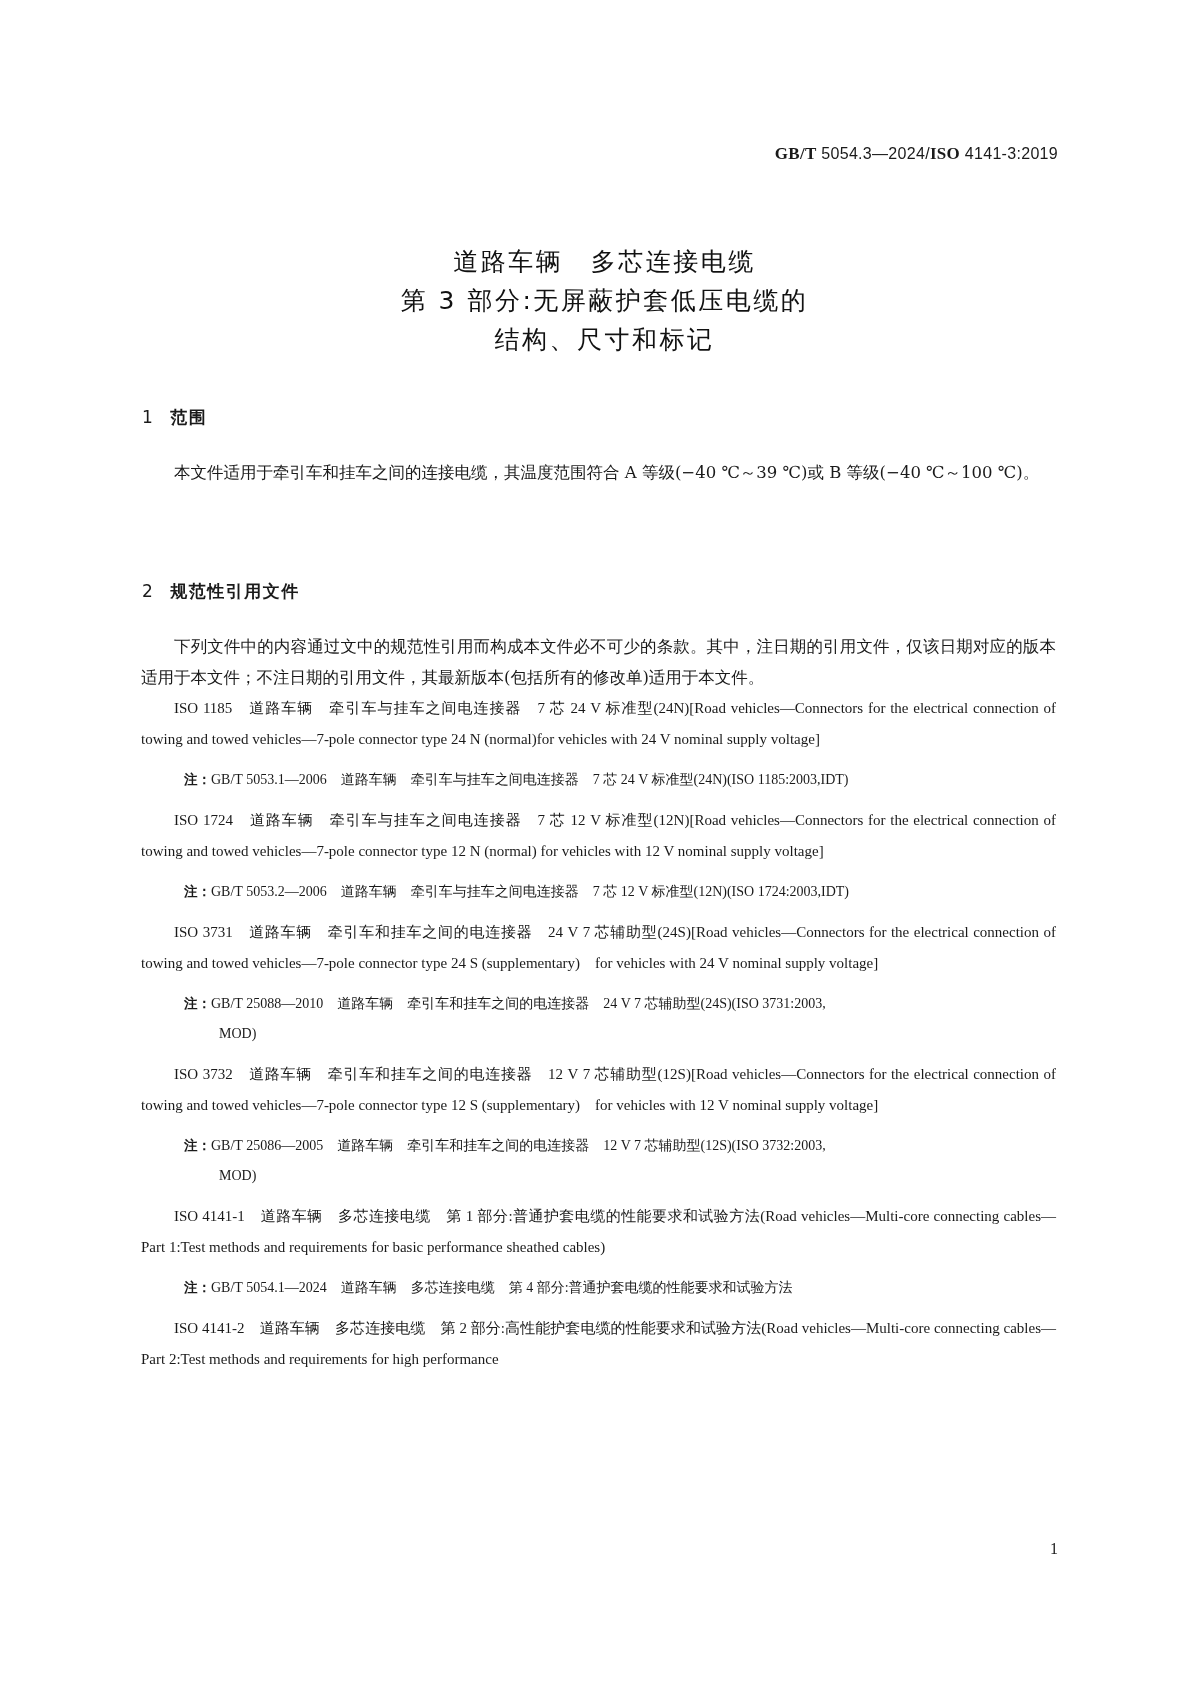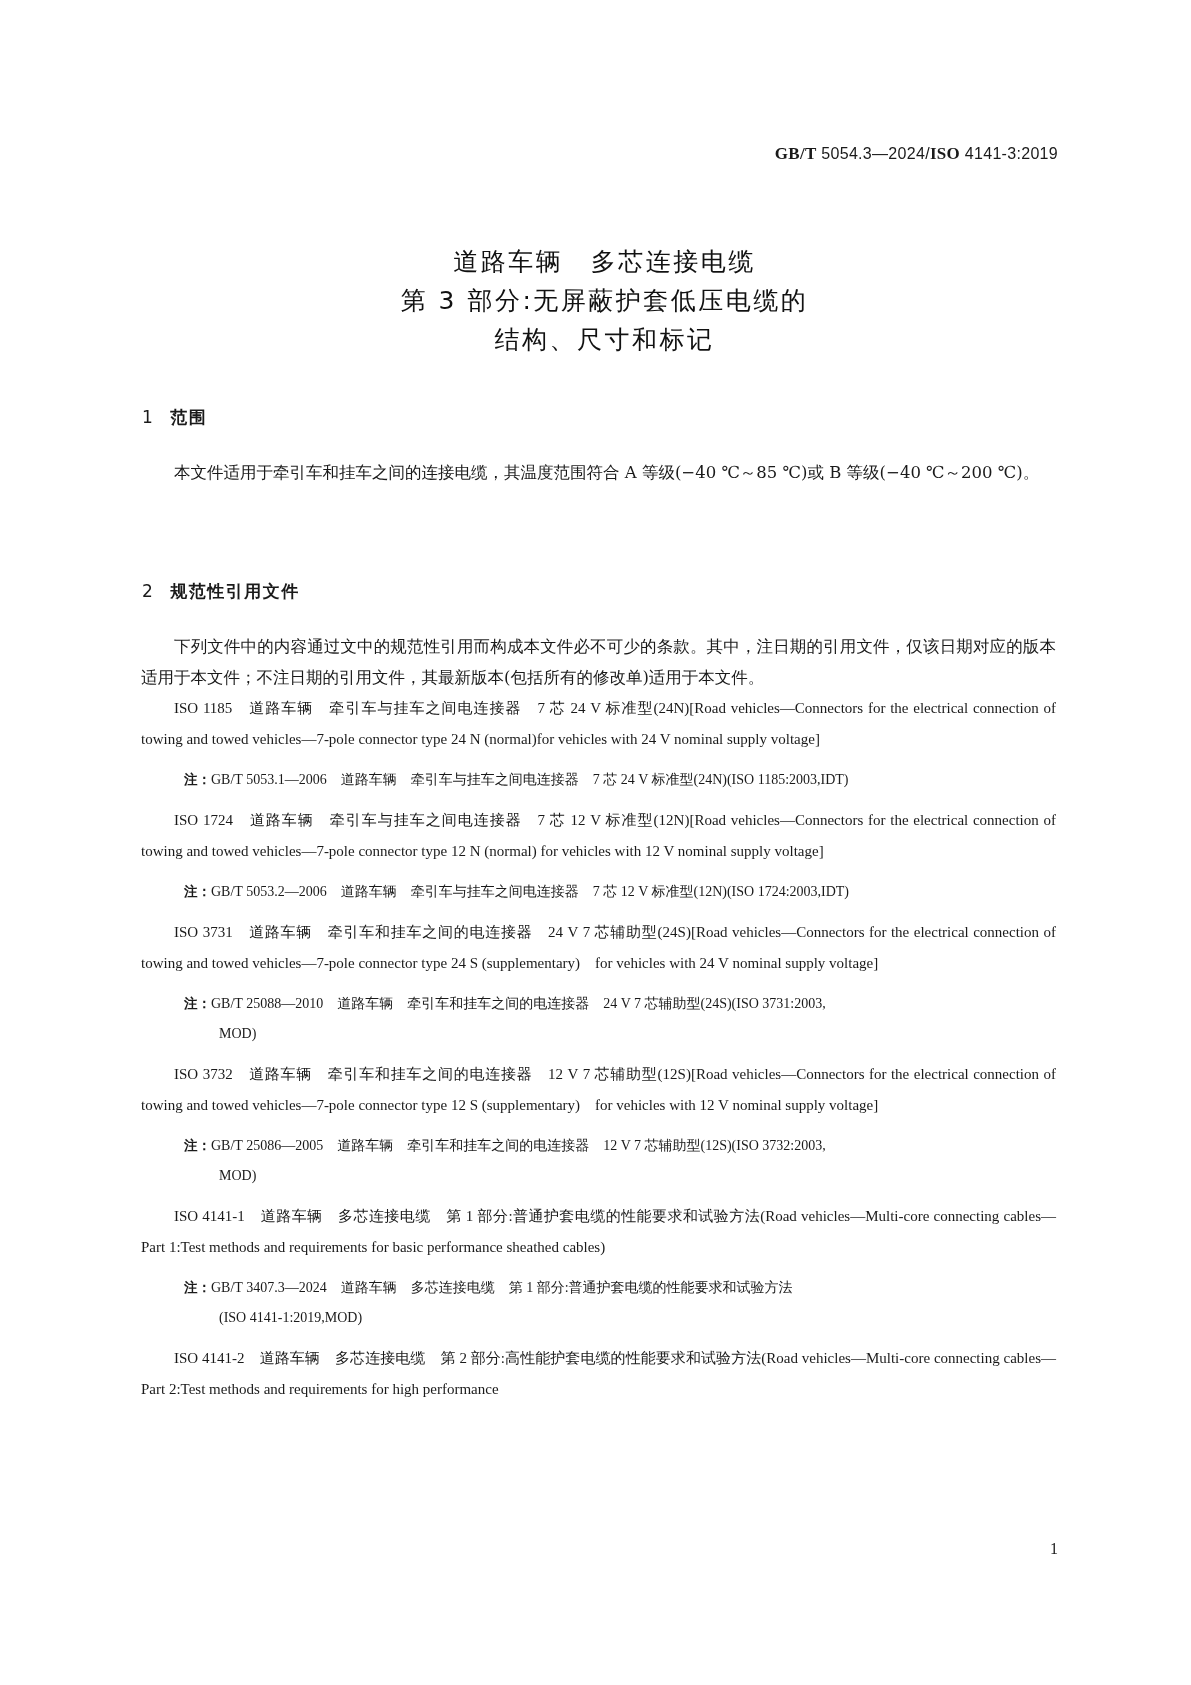--- a/index.html
+++ b/index.html
@@ -57,21 +57,21 @@
 <div class="title">
   <div>道路车辆　多芯连接电缆</div>
   <div>第 3 部分:无屏蔽护套低压电缆的</div>
   <div>结构、尺寸和标记</div>
 </div>
 
 <div class="section-heading" style="top:406px;">
   <span class="num">1</span><span>范围</span>
 </div>
 <div class="body" style="top:458px;">
-  <p class="p">本文件适用于牵引车和挂车之间的连接电缆，其温度范围符合 A 等级(−40 ℃～85 ℃)或 B 等级(−40 ℃～200 ℃)。</p>
+  <p class="p">本文件适用于牵引车和挂车之间的连接电缆，其温度范围符合 A 等级(−40 ℃～39 ℃)或 B 等级(−40 ℃～100 ℃)。</p>
 </div>
 
 <div class="section-heading" style="top:580px;">
   <span class="num">2</span><span>规范性引用文件</span>
 </div>
 <div class="body" style="top:632px;">
   <p class="p">下列文件中的内容通过文中的规范性引用而构成本文件必不可少的条款。其中，注日期的引用文件，仅该日期对应的版本适用于本文件；不注日期的引用文件，其最新版本(包括所有的修改单)适用于本文件。</p>
 
   <p class="p ref">ISO 1185　道路车辆　牵引车与挂车之间电连接器　7 芯 24 V 标准型(24N)[Road vehicles—Connectors for the electrical connection of towing and towed vehicles—7-pole connector type 24 N (normal)for vehicles with 24 V nominal supply voltage]</p>
   <p class="note"><span class="lbl">注：</span><span>GB/T 5053.1—2006　道路车辆　牵引车与挂车之间电连接器　7 芯 24 V 标准型(24N)(ISO 1185:2003,IDT)</span></p>
@@ -79,18 +79,18 @@
   <p class="p ref">ISO 1724　道路车辆　牵引车与挂车之间电连接器　7 芯 12 V 标准型(12N)[Road vehicles—Connectors for the electrical connection of towing and towed vehicles—7-pole connector type 12 N (normal) for vehicles with 12 V nominal supply voltage]</p>
   <p class="note"><span class="lbl">注：</span><span>GB/T 5053.2—2006　道路车辆　牵引车与挂车之间电连接器　7 芯 12 V 标准型(12N)(ISO 1724:2003,IDT)</span></p>
 
   <p class="p ref">ISO 3731　道路车辆　牵引车和挂车之间的电连接器　24 V 7 芯辅助型(24S)[Road vehicles—Connectors for the electrical connection of towing and towed vehicles—7-pole connector type 24 S (supplementary)　for vehicles with 24 V nominal supply voltage]</p>
   <p class="note"><span class="lbl">注：</span><span>GB/T 25088—2010　道路车辆　牵引车和挂车之间的电连接器　24 V 7 芯辅助型(24S)(ISO 3731:2003,</span><span class="cont">MOD)</span></p>
 
   <p class="p ref">ISO 3732　道路车辆　牵引车和挂车之间的电连接器　12 V 7 芯辅助型(12S)[Road vehicles—Connectors for the electrical connection of towing and towed vehicles—7-pole connector type 12 S (supplementary)　for vehicles with 12 V nominal supply voltage]</p>
   <p class="note"><span class="lbl">注：</span><span>GB/T 25086—2005　道路车辆　牵引车和挂车之间的电连接器　12 V 7 芯辅助型(12S)(ISO 3732:2003,</span><span class="cont">MOD)</span></p>
 
   <p class="p ref">ISO 4141-1　道路车辆　多芯连接电缆　第 1 部分:普通护套电缆的性能要求和试验方法(Road vehicles—Multi-core connecting cables—Part 1:Test methods and requirements for basic performance sheathed cables)</p>
-  <p class="note"><span class="lbl">注：</span><span>GB/T 3407.3—2024　道路车辆　多芯连接电缆　第 1 部分:普通护套电缆的性能要求和试验方法</span><span class="cont">(ISO 4141-1:2019,MOD)</span></p>
+  <p class="note"><span class="lbl">注：</span><span>GB/T 5054.1—2024　道路车辆　多芯连接电缆　第 4 部分:普通护套电缆的性能要求和试验方法</span></p>
 
   <p class="p ref">ISO 4141-2　道路车辆　多芯连接电缆　第 2 部分:高性能护套电缆的性能要求和试验方法(Road vehicles—Multi-core connecting cables—Part 2:Test methods and requirements for high performance</p>
 </div>
 
 <div class="page-number">1</div>
 
 </body></html>

